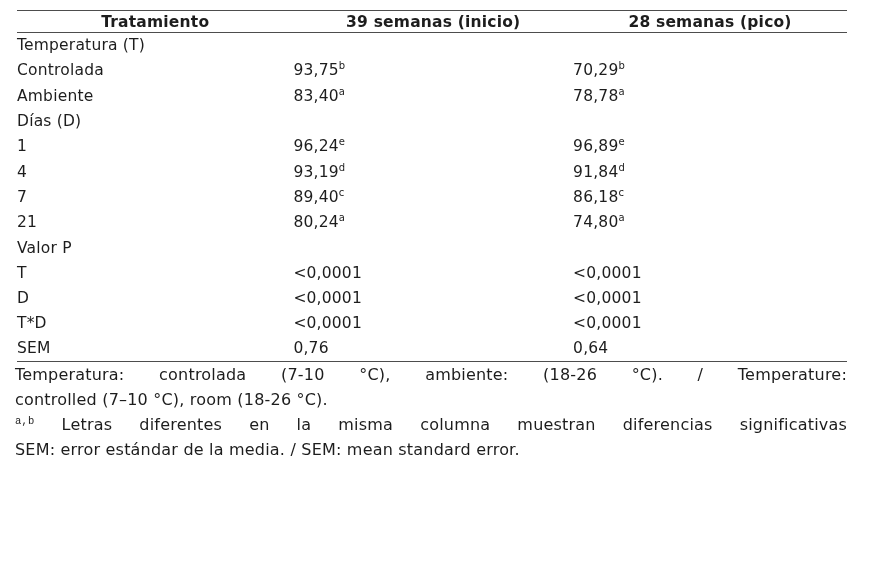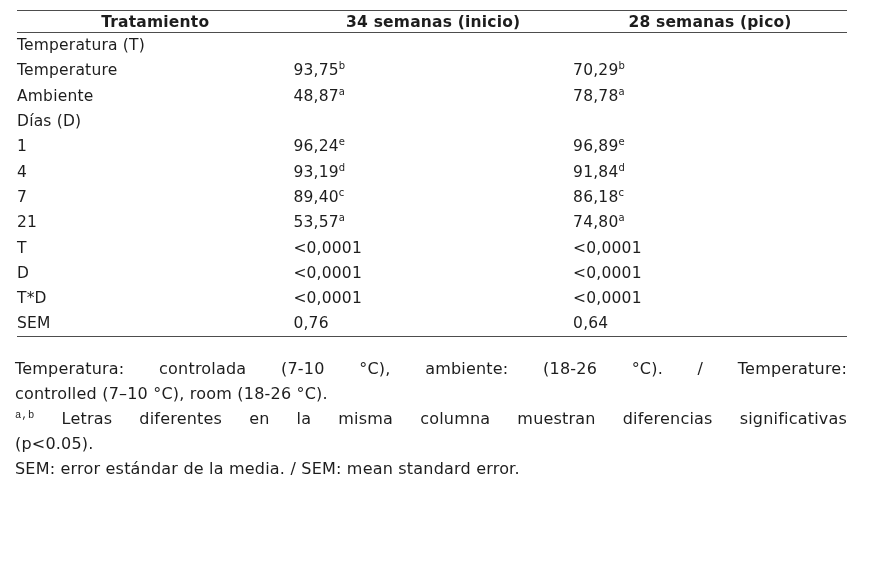--- a/index.html
+++ b/index.html
@@ -42,21 +42,20 @@
   }
   table.data-table col.c1 { width: 33.3%; }
   table.data-table col.c2 { width: 33.7%; }
   table.data-table col.c3 { width: 33.0%; }
   sup.sig {
     font-size: 10px;
     line-height: 0;
     vertical-align: super;
   }
   .footnotes {
-    margin-top: 19px;
     width: 832px;
     font-size: 16px;
     line-height: 25px;
     letter-spacing: 0.2px;
     margin-left: -2px;
   }
   .fn-line {
     white-space: nowrap;
     text-align: left;
   }
@@ -79,38 +78,38 @@
 
   <table class="data-table">
     <colgroup>
         <col class="c1">
         <col class="c2">
         <col class="c3">
       </colgroup>
     <thead>
       <tr>
         <th>Tratamiento</th>
-        <th>34 semanas (inicio)</th>
+        <th>39 semanas (inicio)</th>
         <th>28 semanas (pico)</th>
       </tr>
     </thead>
     <tbody>
       <tr>
         <td>Temperatura (T)</td>
         <td><span></span><sup class="sig"></sup></td>
         <td><span></span><sup class="sig"></sup></td>
       </tr>
       <tr>
-        <td>Temperature</td>
+        <td>Controlada</td>
         <td><span>93,75</span><sup class="sig">b</sup></td>
         <td><span>70,29</span><sup class="sig">b</sup></td>
       </tr>
       <tr>
         <td>Ambiente</td>
-        <td><span>48,87</span><sup class="sig">a</sup></td>
+        <td><span>83,40</span><sup class="sig">a</sup></td>
         <td><span>78,78</span><sup class="sig">a</sup></td>
       </tr>
       <tr>
         <td>Días (D)</td>
         <td><span></span><sup class="sig"></sup></td>
         <td><span></span><sup class="sig"></sup></td>
       </tr>
       <tr>
         <td>1</td>
         <td><span>96,24</span><sup class="sig">e</sup></td>
@@ -121,22 +120,27 @@
         <td><span>93,19</span><sup class="sig">d</sup></td>
         <td><span>91,84</span><sup class="sig">d</sup></td>
       </tr>
       <tr>
         <td>7</td>
         <td><span>89,40</span><sup class="sig">c</sup></td>
         <td><span>86,18</span><sup class="sig">c</sup></td>
       </tr>
       <tr>
         <td>21</td>
-        <td><span>53,57</span><sup class="sig">a</sup></td>
+        <td><span>80,24</span><sup class="sig">a</sup></td>
         <td><span>74,80</span><sup class="sig">a</sup></td>
+      </tr>
+      <tr>
+        <td>Valor P</td>
+        <td><span></span><sup class="sig"></sup></td>
+        <td><span></span><sup class="sig"></sup></td>
       </tr>
       <tr>
         <td>T</td>
         <td><span>&lt;0,0001</span><sup class="sig"></sup></td>
         <td><span>&lt;0,0001</span><sup class="sig"></sup></td>
       </tr>
       <tr>
         <td>D</td>
         <td><span>&lt;0,0001</span><sup class="sig"></sup></td>
         <td><span>&lt;0,0001</span><sup class="sig"></sup></td>
@@ -151,17 +155,16 @@
         <td><span>0,76</span><sup class="sig"></sup></td>
         <td><span>0,64</span><sup class="sig"></sup></td>
       </tr>
     </tbody>
   </table>
 
   <div class="footnotes">
     <div class="fn-line just">Temperatura: controlada (7-10 °C), ambiente: (18-26 °C). / Temperature:</div>
     <div class="fn-line">controlled (7–10 °C), room (18-26 °C).</div>
     <div class="fn-line just"><sup class="fn-sup">a,b</sup><span> Letras diferentes en la misma columna muestran diferencias significativas</span></div>
-    <div class="fn-line">(p&lt;0.05).</div>
     <div class="fn-line">SEM: error estándar de la media. / SEM: mean standard error.</div>
   </div>
 
 </div>
 
 </body></html>

